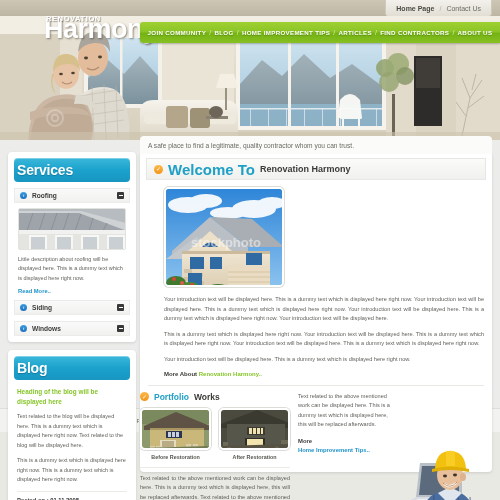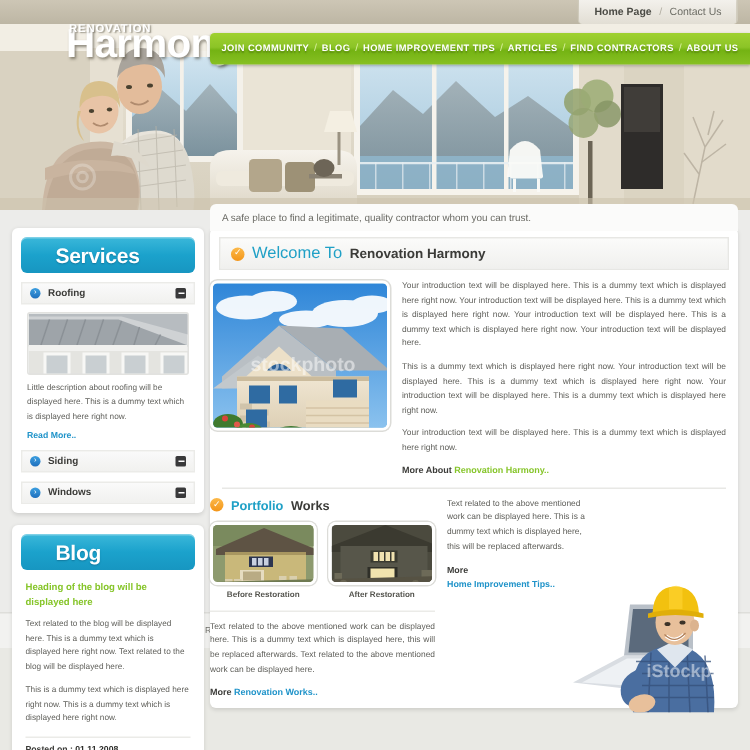--- a/index.html
+++ b/index.html
@@ -90,24 +90,24 @@
     background: linear-gradient(180deg,#fbfbfa 0%,#f0f0ee 100%);
     border: 1px solid #e7e7e4;
     display: flex; align-items: center; padding-left: 7px; gap: 5px;
   }
   .chk {
     width: 9px; height: 9px; border-radius: 50%;
     background: linear-gradient(180deg,#fcb94a 0%, #f39518 100%);
     display: inline-flex; align-items: center; justify-content: center;
     color: #fff; font-size: 6px; line-height: 1; flex: 0 0 auto;
   }
-  .welcomebar .w1 { font-size: 11px; font-weight: normal; color: #1fa0c6; }
+  .welcomebar .w1 { font-size: 15px; font-weight: bold; color: #1fa0c6; }
   .welcomebar .w2 { font-size: 9px; font-weight: bold; color: #3b3b38; }
 
-  .introwrap { display: flex; padding: 7px 8px 0 0; gap: 8px; }
+  .introwrap { display: flex; padding: 7px 8px 0 24px; gap: 8px; flex-direction: column; }
   .introimg {
     width: 120px; height: 100px; border-radius: 5px; overflow: hidden;
     border: 2px solid #fff; box-shadow: 0 0 0 1px #dcdcd8; flex: 0 0 auto;
     position: relative; background: #5aa7da;
   }
   .introimg svg { position: absolute; top:0; left:0; }
   .introtext { flex: 1 1 auto; }
   .introtext p {
     font-size: 5.6px; line-height: 1.72; color: #5f5f5a; margin-bottom: 6px;
     text-align: justify;
@@ -148,21 +148,21 @@
 
   
   .sidebar { position: absolute; top: 152px; left: 8px; width: 128px; z-index: 7; }
   .card {
     background: #ffffff; border-radius: 4px; box-shadow: 0 1px 3px rgba(0,0,0,.12);
     margin-bottom: 8px; padding: 6px;
   }
   .cardhead {
     height: 24px; border-radius: 4px;
     background: linear-gradient(180deg,#3bb8da 0%, #1ba2cc 50%, #1796c1 100%);
-    display: flex; align-items: center; padding-left: 23px;
+    display: flex; align-items: center; padding-left: 3px;
     box-shadow: inset 0 1px 0 rgba(255,255,255,.35);
   }
   .cardhead span {
     font-size: 14px; font-weight: bold; color: #ffffff; letter-spacing: -0.2px;
     text-shadow: 0 1px 1px rgba(10,80,110,.45);
   }
 
   .svcrow {
     height: 15px; margin-top: 6px;
     background: linear-gradient(180deg,#fafafa 0%,#f1f1ef 100%);

